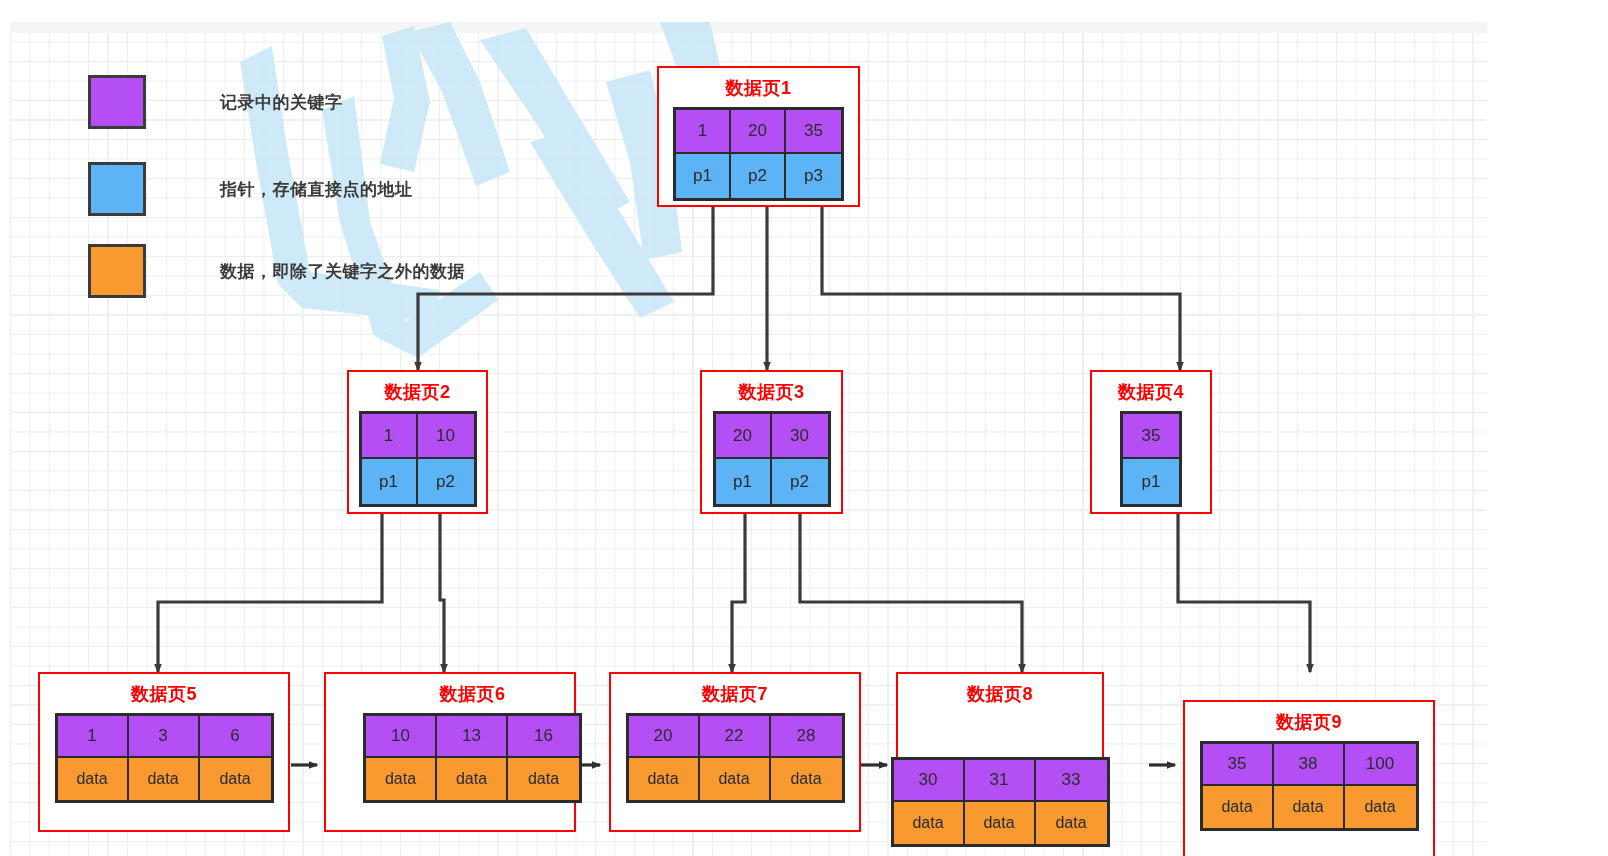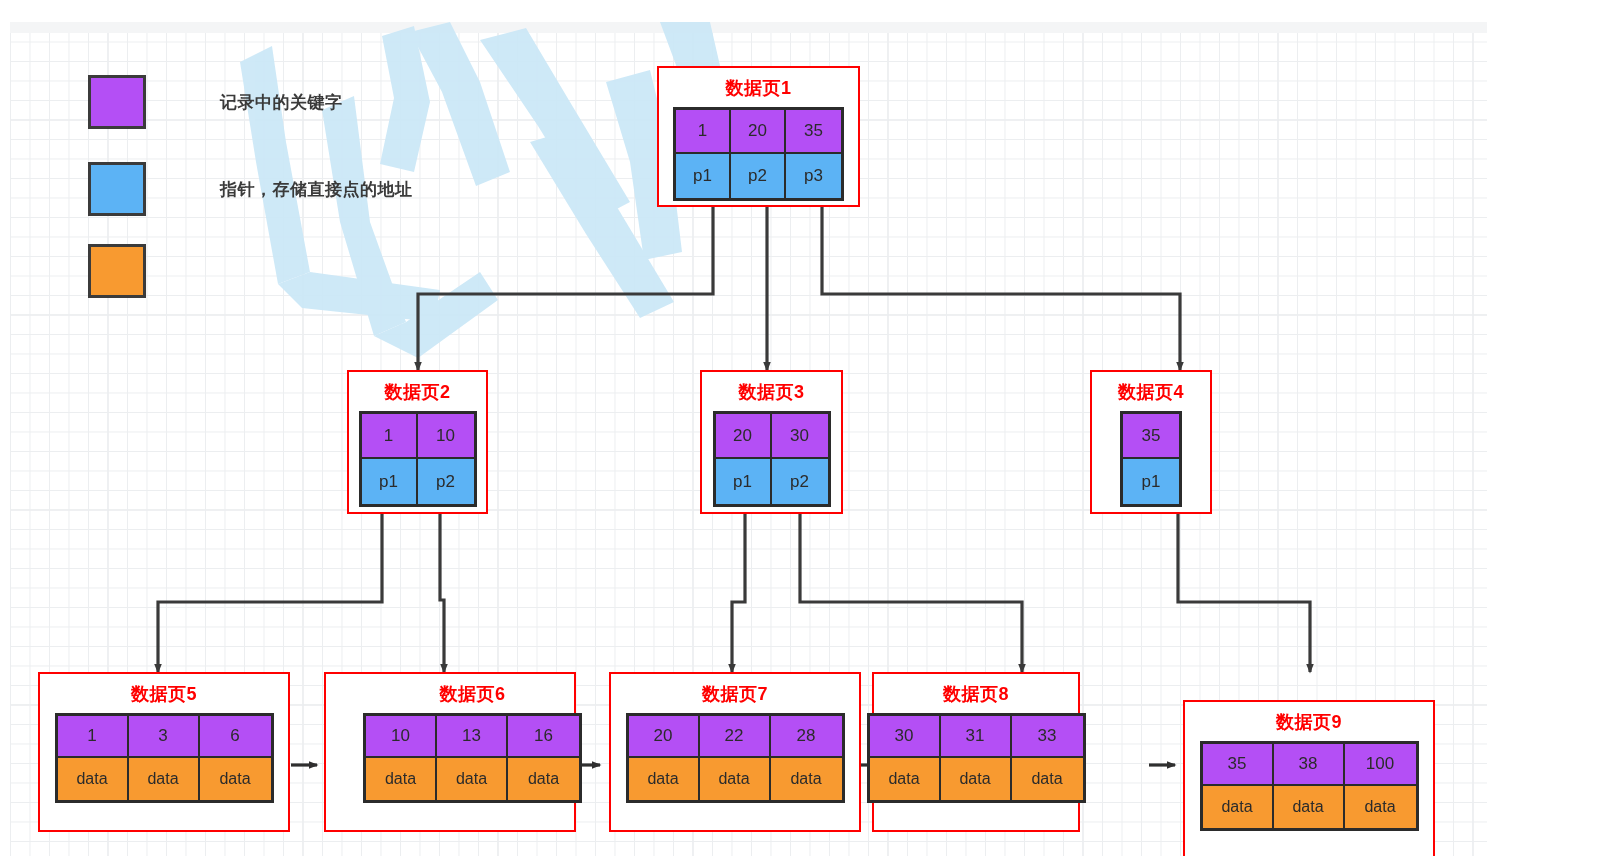--- a/index.html
+++ b/index.html
@@ -187,20 +187,21 @@
       <div class="legend-label">记录中的关键字</div>
     </div>
 
     <div class="legend-row" style="left:78px; top:140px;">
       <div class="legend-swatch" style="background:#5cb3f5"></div>
       <div class="legend-label">指针，存储直接点的地址</div>
     </div>
 
     <div class="legend-row" style="left:78px; top:222px;">
       <div class="legend-swatch" style="background:#f89a30"></div>
+      <div class="legend-label">数据，即除了关键字之外的数据</div>
     </div>
 
     <div class="page-node" style="left:647px; top:44px; width:203px; height:141px;">
       <div class="page-title">数据页1</div>
       <div class="cell-grid">
         <div class="cell-row keys">
           <div class="cell" style="width:55px;height:44px">1</div>
           <div class="cell" style="width:55px;height:44px">20</div>
           <div class="cell" style="width:55px;height:44px">35</div>
         </div>
@@ -293,21 +294,21 @@
           <div class="cell" style="width:71px;height:42px">28</div>
         </div>
         <div class="cell-row datas">
           <div class="cell" style="width:71px;height:42px">data</div>
           <div class="cell" style="width:71px;height:42px">data</div>
           <div class="cell" style="width:71px;height:42px">data</div>
         </div>
       </div>
     </div>
 
-    <div class="page-node" style="left:862px; top:650px; width:208px; height:160px;">
+    <div class="page-node" style="left:886px; top:650px; width:208px; height:160px;gap:44px;">
       <div class="page-title">数据页8</div>
       <div class="cell-grid">
         <div class="cell-row keys">
           <div class="cell" style="width:71px;height:42px">30</div>
           <div class="cell" style="width:71px;height:42px">31</div>
           <div class="cell" style="width:71px;height:42px">33</div>
         </div>
         <div class="cell-row datas">
           <div class="cell" style="width:71px;height:42px">data</div>
           <div class="cell" style="width:71px;height:42px">data</div>

